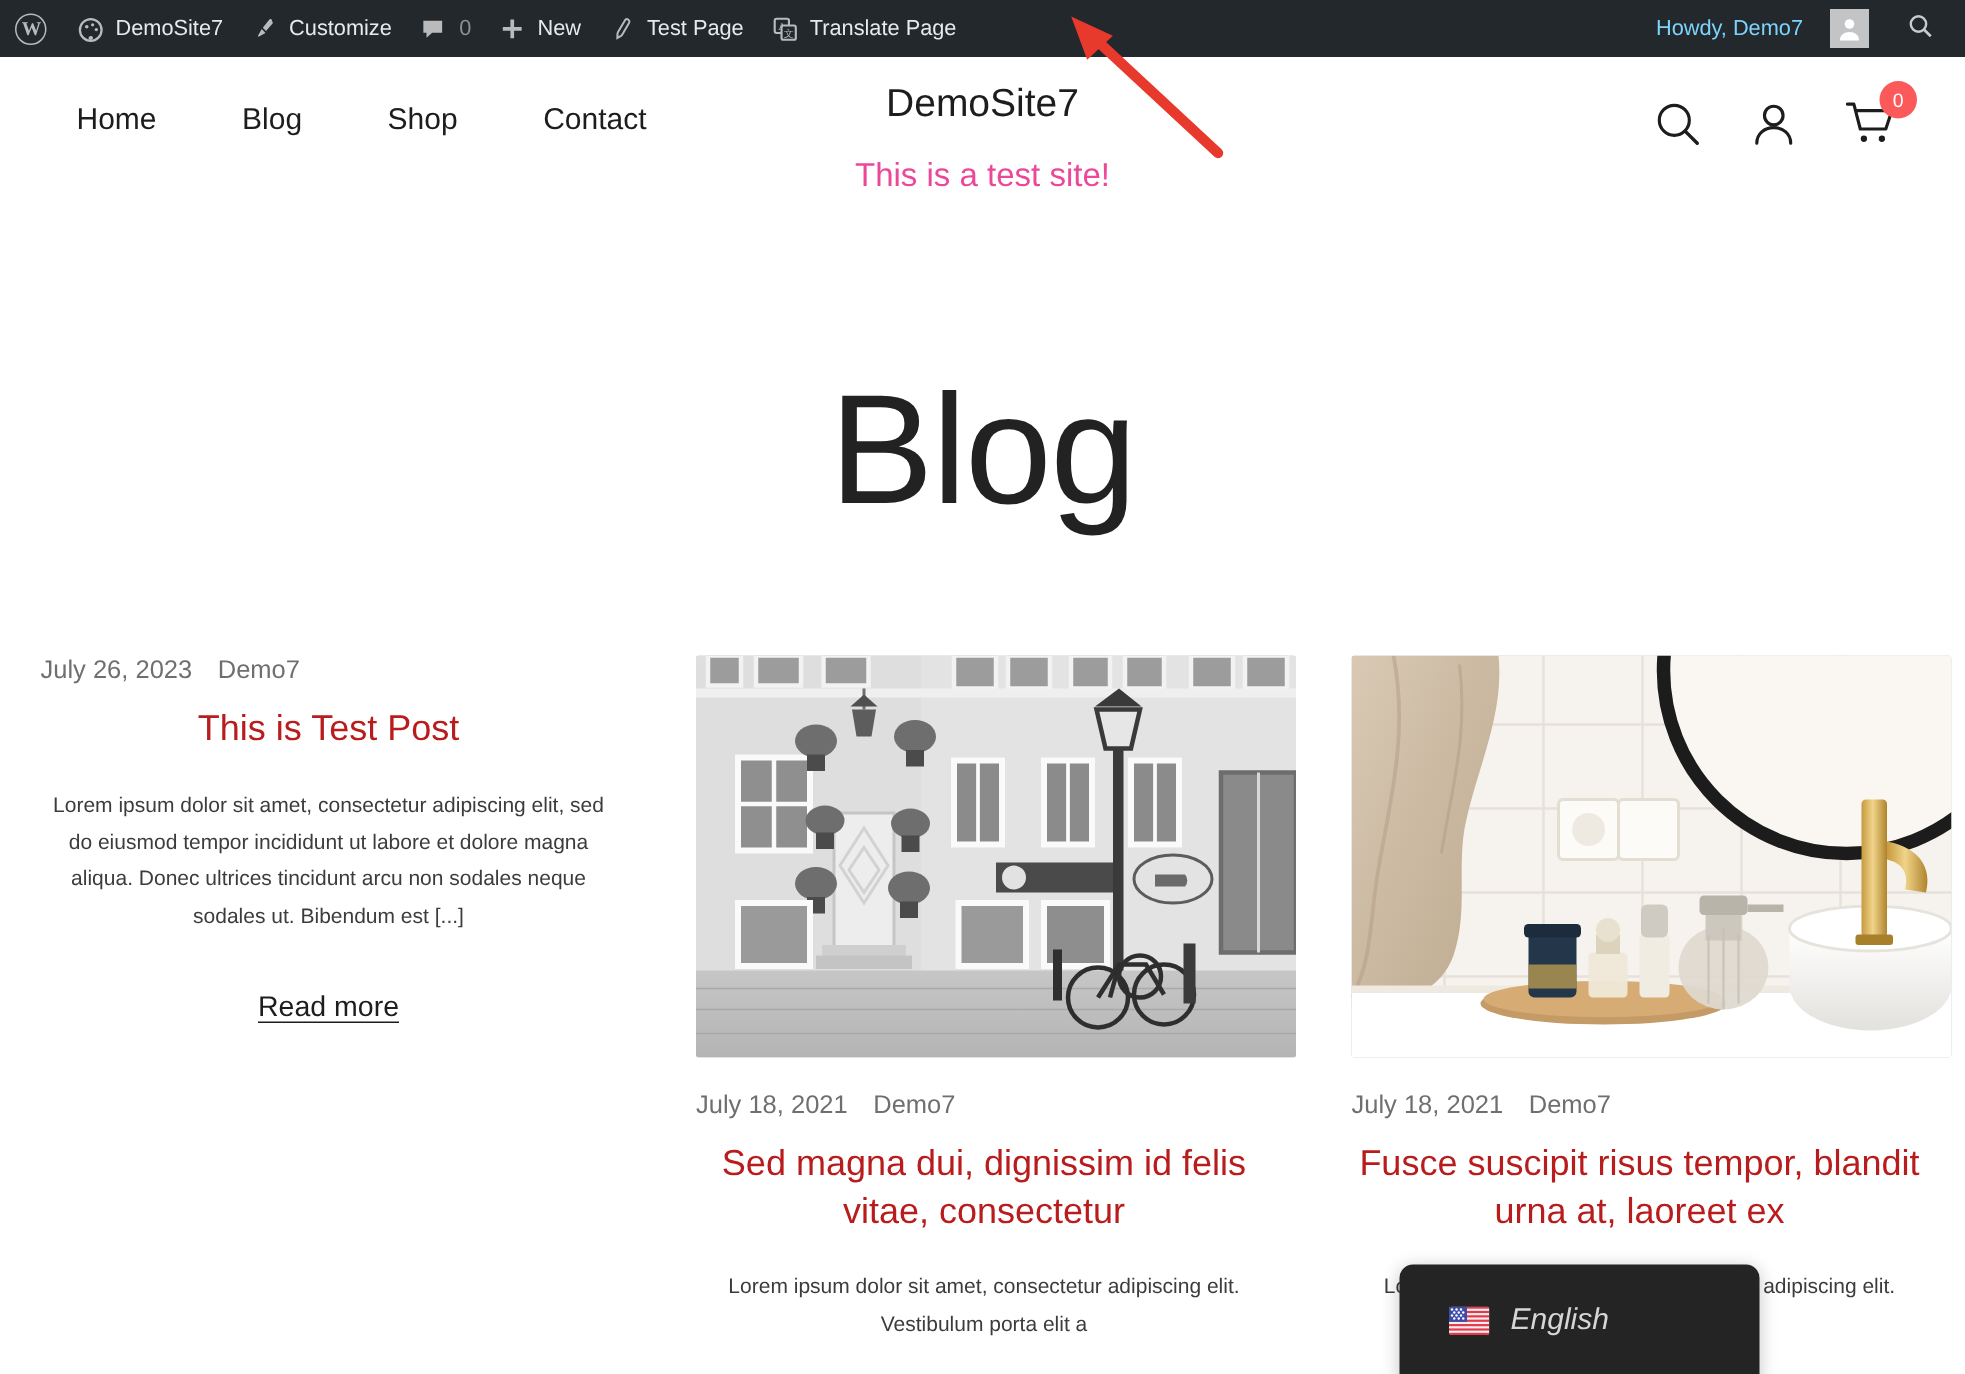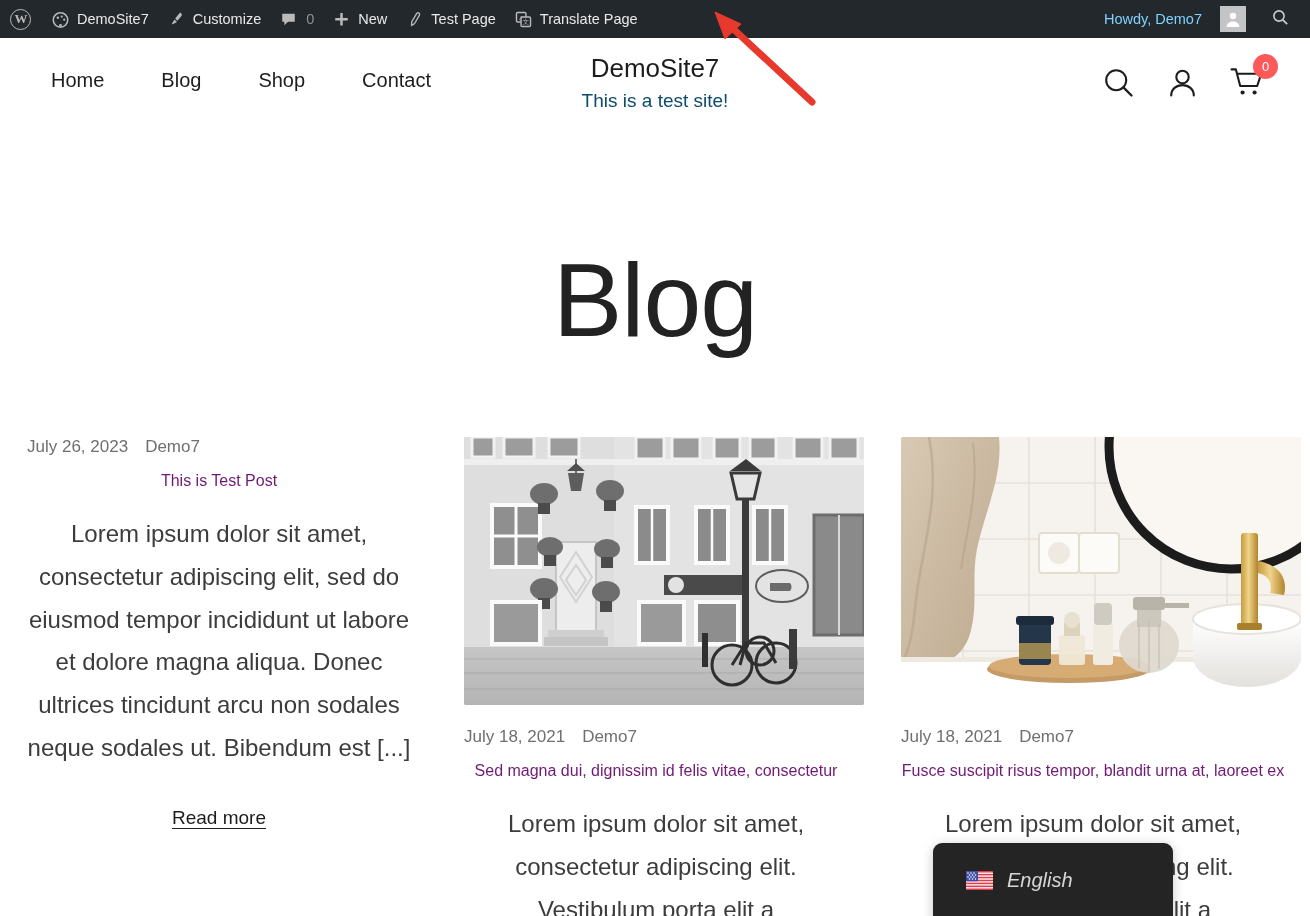--- a/index.html
+++ b/index.html
@@ -59,21 +59,21 @@
     display: flex; gap: 57px;
     padding-left: 51px; padding-top: 31px;
     font-size: 20px; color: #1d1d1d;
   }
   #main-nav a { color: #1d1d1d; text-decoration: none; }
   #branding {
     position: absolute; left: 0; right: 0; top: 14px;
     text-align: center; pointer-events: none;
   }
   #site-title { font-size: 26px; color: #1d1d1d; font-weight: normal; line-height: 1.3; }
-  #site-tagline { font-size: 19px; color: #0c4a6e; margin-top: 4px; }
+  #site-tagline { font-size: 22px; color: #ec4899; margin-top: 18px; }
   #header-icons {
     margin-left: auto; display: flex; align-items: center; gap: 31px;
     padding-right: 45px; padding-top: 28px;
   }
   .hdr-icon { position: relative; display: block; cursor: pointer; }
   .cart-badge {
     position: absolute; top: -12px; right: -13px;
     width: 25px; height: 25px; border-radius: 50%;
     background: #fc5a5a; color: #fff;
     font-size: 13px; display: flex; align-items: center; justify-content: center;
@@ -99,25 +99,25 @@
     width: 400px; height: 268px; margin: 0 auto 22px;
     border-radius: 2px; position: relative; overflow: hidden;
     background: #d8d8d8;
   }
   .post-thumb svg { display: block; width: 100%; height: 100%; }
   .post-meta {
     font-size: 17px; color: #6f6f6f; margin-bottom: 13px;
     display: flex; justify-content: flex-start; gap: 17px;
   }
   .post-title {
-    font-size: 16px; color: #701a75; font-weight: normal;
+    font-size: 24px; color: #b91c1c; font-weight: normal;
     line-height: 1.32; margin-bottom: 22px;
   }
   .post-excerpt {
-    font-size: 24px; color: #3c3c3c; line-height: 1.78;
+    font-size: 14px; color: #3c3c3c; line-height: 1.78;
   }
   .read-more {
     display: inline-block; margin-top: 38px;
     font-size: 19px; color: #1d1d1d;
     text-decoration: underline; text-underline-offset: 4px;
   }
 
   
   #annotation-arrow {
     position: absolute; left: 700px; top: 4px;

